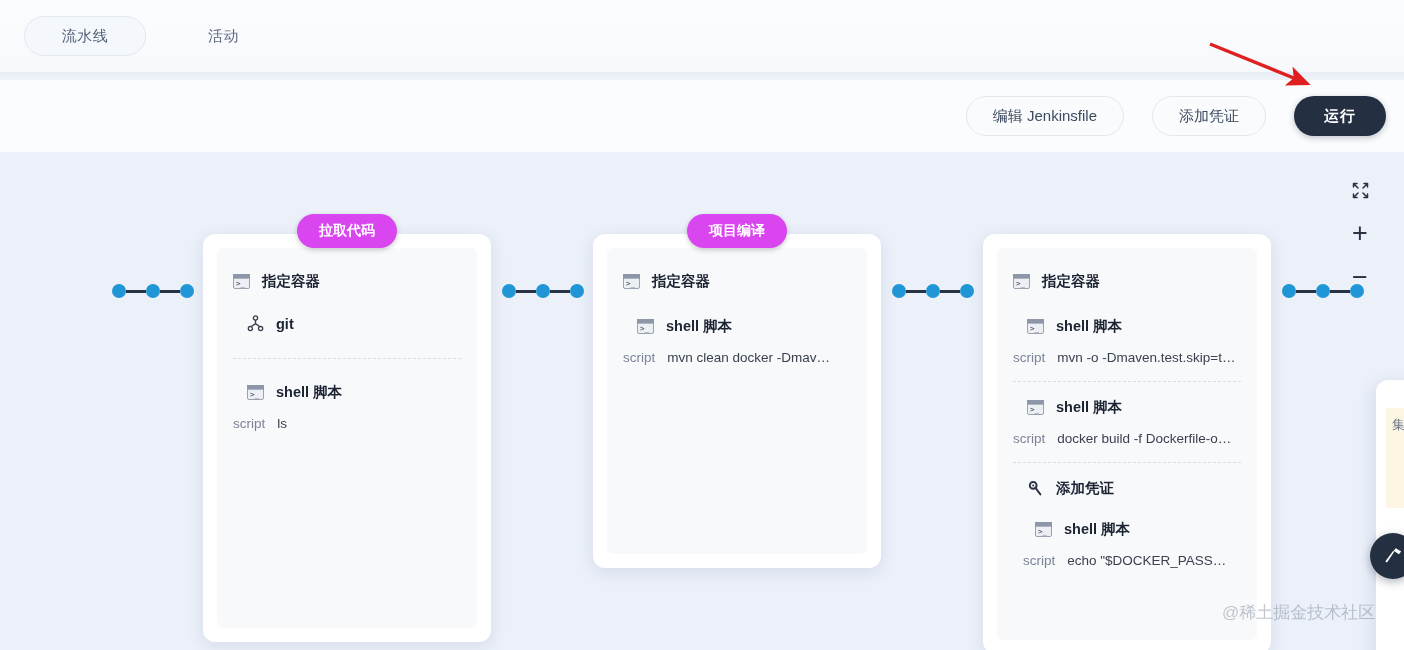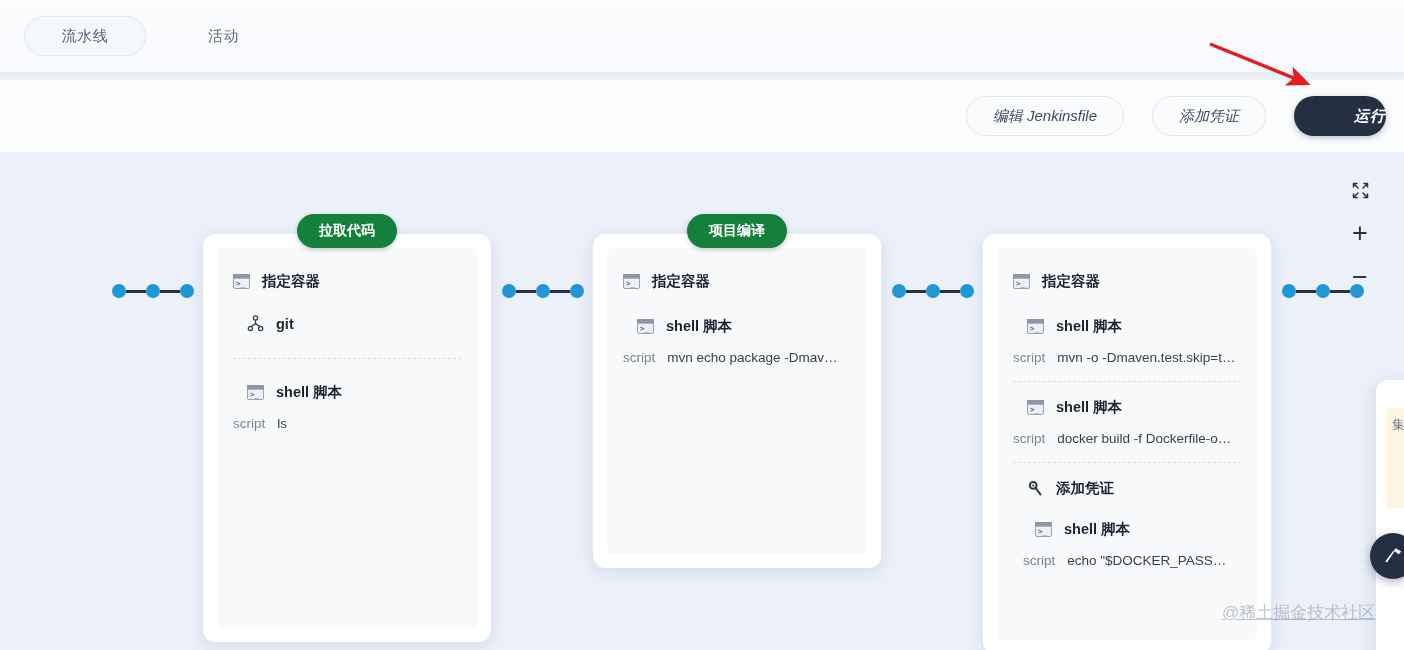--- a/index.html
+++ b/index.html
@@ -71,26 +71,25 @@
     justify-content: flex-end;
     padding-right: 18px;
     gap: 28px;
     box-shadow: 0 1px 0 #eef1f6;
   }
   .btn {
     height: 40px;
     border-radius: 21px;
     display: flex;
     align-items: center;
-    justify-content: flex-end;
+    justify-content: center;
     font-size: 15px;
     cursor: pointer;
     user-select: none;
     white-space: nowrap;
-    font-style: italic;
   }
   .btn-ghost {
     padding: 0 26px;
     border: 1px solid #e3e8f0;
     background: #fafbfd;
     color: #3c4a5f;
     font-weight: 500;
   }
   .btn-primary {
     width: 92px;
@@ -128,21 +127,21 @@
     background: #2196d6;
     flex: none;
   }
 
   
   .stage-pill {
     position: absolute;
     height: 34px;
     padding: 0 22px;
     border-radius: 17px;
-    background: #15803d;
+    background: #d946ef;
     color: #fff;
     font-size: 14px;
     font-weight: 700;
     display: flex;
     align-items: center;
     justify-content: center;
     white-space: nowrap;
     z-index: 4;
     box-shadow: 0 2px 5px rgba(42,50,70,.25);
   }
@@ -272,21 +271,20 @@
     pointer-events: none;
   }
 
   
   .wm {
     position: absolute;
     z-index: 15;
     pointer-events: none;
     user-select: none;
     white-space: nowrap;
-    text-decoration: underline;
   }
   .wm-1 {
     left: 1222px; top: 601px;
     font-size: 17px;
     color: rgba(120,130,148,.45);
   }
   .wm-2 {
     left: 1232px; top: 620px;
     font-size: 19px;
     color: rgba(150,158,172,.50);
@@ -427,21 +425,21 @@
               <rect x="0.5" y="0.5" width="16" height="14" rx="1.5" fill="#eceff3" stroke="#9aa3b2"></rect>
               <rect x="0.5" y="0.5" width="16" height="3.6" fill="#8d97a7" stroke="#8d97a7"></rect>
               <text x="3" y="12" font-family="DejaVu Sans Mono, monospace" font-size="7.5" fill="#454d5c">&gt;_</text>
             </svg>
           </span>
           <span class="step-label">shell 脚本</span>
         </div>
 
         <div class="script-row">
           <span class="k">script</span>
-          <span class="v">mvn echo package -Dmav…</span>
+          <span class="v">mvn clean docker -Dmav…</span>
         </div>
 
       </div>
     </div>
 
     <div class="stage-card" style="left:983px; top:82px; width:288px; height:420px;">
       <div class="card-inner">
 
         <div class="step-row" style="margin-top:6px;">
           <span class="icn">

